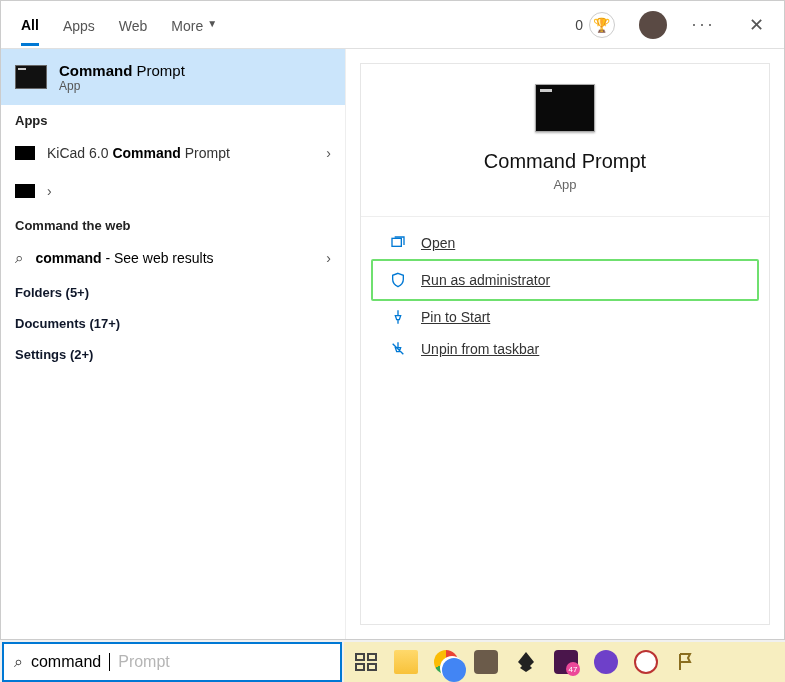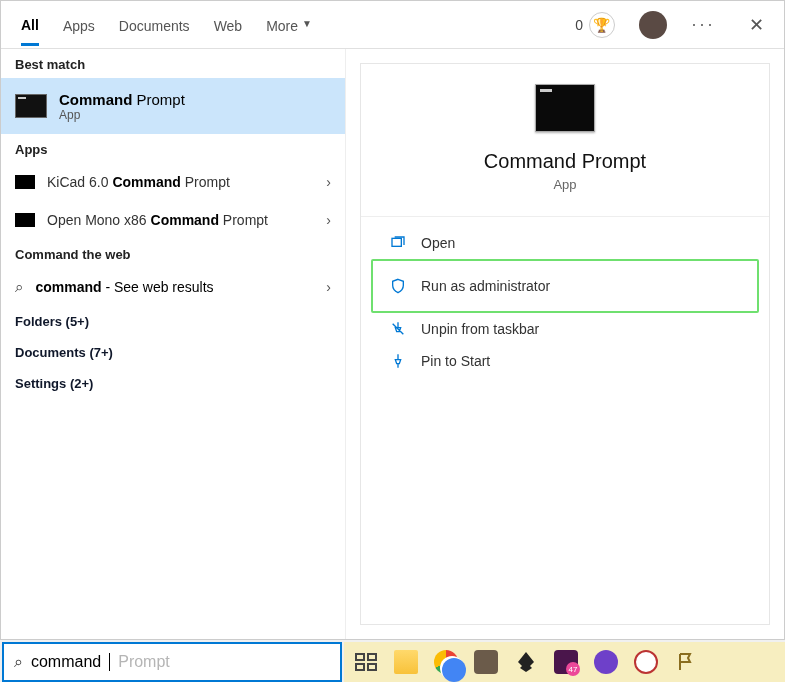--- a/index.html
+++ b/index.html
@@ -46,22 +46,22 @@
   .cat-row { font-size:13px; font-weight:600; padding:8px 14px; color:#0f172a; cursor:pointer; }
 
   
   .right { flex:1; padding:14px; }
   .detail { background:#fff; border:1px solid #e6e6e6; height:100%; display:flex; flex-direction:column; align-items:center; padding-top:20px; }
   .big-thumb { width:60px; height:48px; background:#0a0a0a; border:1px solid #aaa; box-shadow:0 1px 2px rgba(0,0,0,.3); position:relative; }
   .big-thumb::before { content:""; position:absolute; top:4px; left:4px; width:12px; height:3px; background:#ccc; }
   .detail-title { font-size:20px; margin-top:18px; color:#111; font-weight:400; }
   .detail-sub { font-size:13px; color:#666; margin-top:4px; margin-bottom:24px; }
   .actions { width:100%; border-top:1px solid #eee; padding-top:10px; }
-  .action { display:flex; align-items:center; gap:14px; padding:7px 28px; font-size:14px; color:#333; cursor:pointer; }
-  .action.highlight { border:2px solid #6fe06f; border-radius:2px; margin:0 10px; padding:16px 16px; }
+  .action { display:flex; align-items:center; gap:14px; padding:7px 28px; font-size:14px; color:#333; cursor:pointer;text-decoration:underline; }
+  .action.highlight { border:2px solid #6fe06f; border-radius:2px; margin:0 10px; padding:10px 16px; }
   .action-ico { width:18px; height:18px; display:flex; align-items:center; justify-content:center; color:#0078d4; }
   .action-ico svg { width:16px; height:16px; }
 
   
   .searchbar { position:absolute; left:2px; bottom:0; width:340px; height:40px; border:2px solid #0078d4; background:#fff; display:flex; align-items:center; padding:0 10px; gap:8px; }
   .searchbar .s-ico { font-size:16px; color:#333; }
   .searchbar .typed { font-size:16px; color:#000; }
   .searchbar .cursor { display:inline-block; width:1px; height:18px; background:#000; vertical-align:middle; }
   .searchbar .ghost { font-size:16px; color:#b5b5b5; }
 
@@ -70,68 +70,65 @@
   .tb-ico { width:28px; height:28px; display:flex; align-items:center; justify-content:center; cursor:pointer; }
   .tb-ico svg, .tb-ico div { width:24px; height:24px; }
 </style>
 </head>
 <body>
 
 <div class="container">
   <div class="tabs">
     <div class="tab active">All</div>
     <div class="tab">Apps</div>
-    <div class="tab">Documents</div>
     <div class="tab">Web</div>
     <div class="tab tab-more">
       <span>More</span>
       <span style="font-size:10px;">▼</span>
     </div>
     <div class="tabs-spacer"></div>
     <div class="reward">
       <span>0</span>
       <span class="reward-badge">🏆</span>
     </div>
     <div class="avatar"></div>
     <div class="dots">···</div>
     <div class="close-x">✕</div>
   </div>
 
   <div class="body">
     <div class="left">
-      <div class="section-label">Best match</div>
       <div class="best-row">
         <div class="terminal-thumb"></div>
         <div class="best-text">
           <div class="line1"><b>Command</b><span> Prompt</span></div>
           <div class="line2">App</div>
         </div>
       </div>
 
       <div class="section-label">Apps</div>
       <div class="app-row">
         <div class="mini"></div>
         <div class="label"><span>KiCad 6.0 </span><b>Command</b><span> Prompt</span></div>
         <div class="chev">›</div>
       </div>
       <div class="app-row">
         <div class="mini"></div>
-        <div class="label"><span>Open Mono x86 </span><b>Command</b><span> Prompt</span></div>
         <div class="chev">›</div>
       </div>
 
       <div class="section-label">Command the web</div>
       <div class="web-row">
         <div class="search-ico">⌕</div>
         <div class="label"><b>command</b><span class="hint"> - See web results</span></div>
         <div class="chev">›</div>
       </div>
 
       <div class="cat-row">Folders (5+)</div>
-      <div class="cat-row">Documents (7+)</div>
+      <div class="cat-row">Documents (17+)</div>
       <div class="cat-row">Settings (2+)</div>
     </div>
 
     <div class="right">
       <div class="detail">
         <div class="big-thumb"></div>
         <div class="detail-title">Command Prompt</div>
         <div class="detail-sub">App</div>
         <div class="actions">
           <div class="action">
@@ -147,32 +144,32 @@
             <span class="action-ico">
                 <svg viewBox="0 0 24 24" fill="none" stroke="#0078d4" stroke-width="2">
                   <path d="M12 2l8 3v6c0 5-3.5 9-8 11-4.5-2-8-6-8-11V5l8-3z"></path>
                 </svg>
               </span>
             <span>Run as administrator</span>
           </div>
           <div class="action">
             <span class="action-ico">
                 <svg viewBox="0 0 24 24" fill="none" stroke="#0078d4" stroke-width="2">
+                  <path d="M12 2v8m-4 0h8l-2 6h-4l-2-6zM12 16v6"></path>
+                </svg>
+              </span>
+            <span>Pin to Start</span>
+          </div>
+          <div class="action">
+            <span class="action-ico">
+                <svg viewBox="0 0 24 24" fill="none" stroke="#0078d4" stroke-width="2">
                   <path d="M12 2v8m-4 0h8l-2 6h-4l-2-6zM4 4l16 16"></path>
                 </svg>
               </span>
             <span>Unpin from taskbar</span>
-          </div>
-          <div class="action">
-            <span class="action-ico">
-                <svg viewBox="0 0 24 24" fill="none" stroke="#0078d4" stroke-width="2">
-                  <path d="M12 2v8m-4 0h8l-2 6h-4l-2-6zM12 16v6"></path>
-                </svg>
-              </span>
-            <span>Pin to Start</span>
           </div>
         </div>
       </div>
     </div>
   </div>
 </div>
 
 <div class="searchbar">
   <span class="s-ico">⌕</span>
   <span class="typed">command</span>

